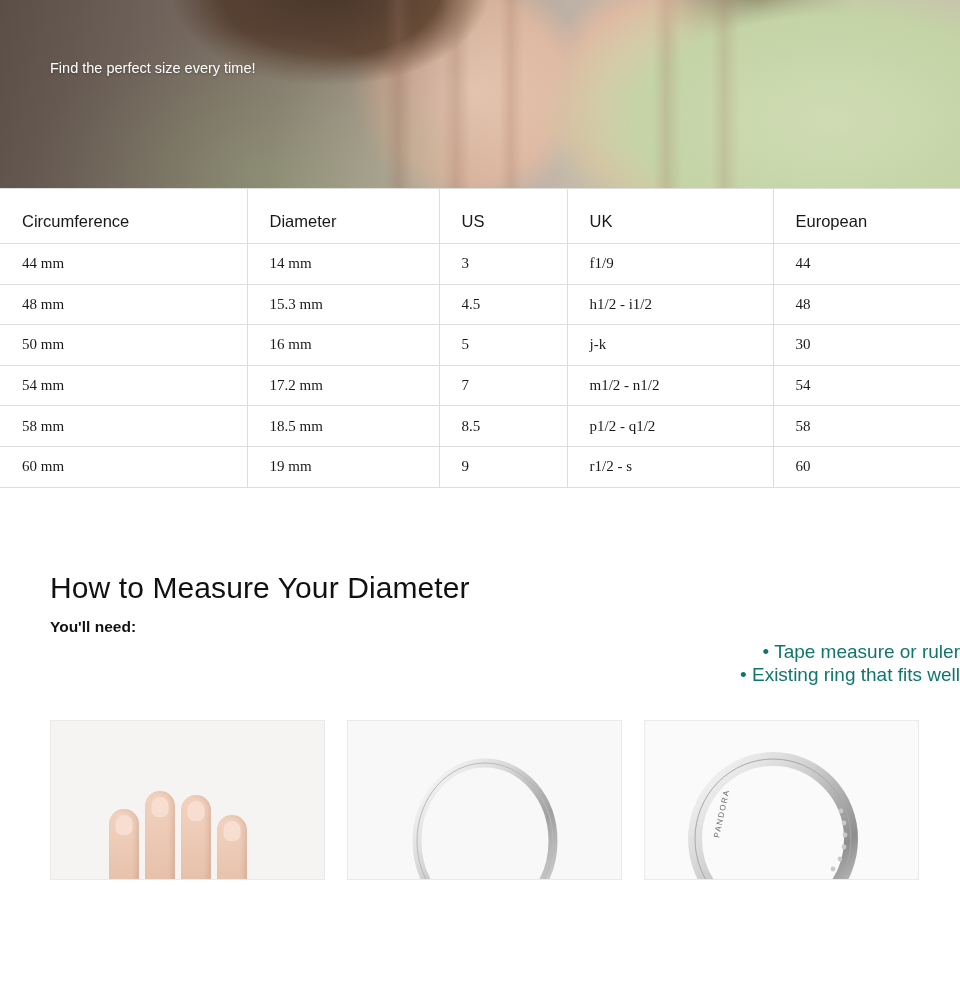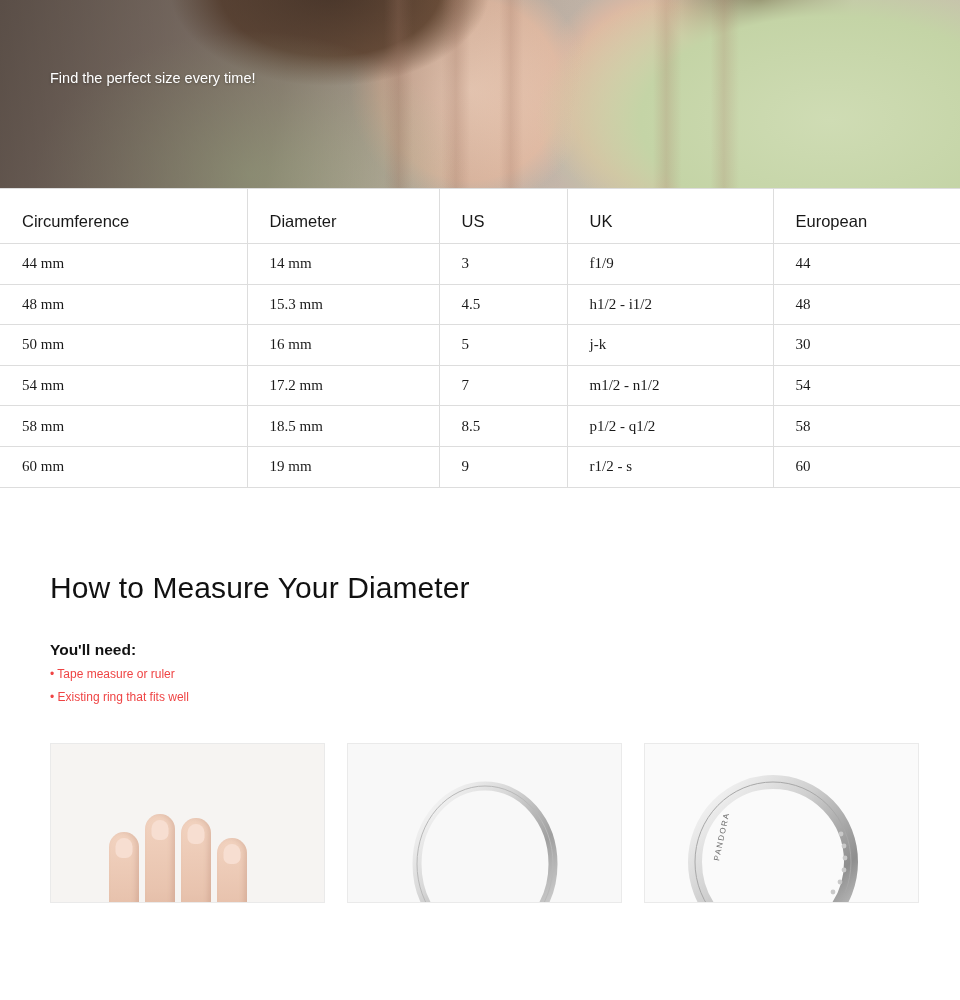--- a/index.html
+++ b/index.html
@@ -61,21 +61,21 @@
   .hero-title {
     font-size: 31px;
     font-weight: 400;
     letter-spacing: .2px;
     line-height: 40px;
     text-shadow: 0 1px 3px rgba(0,0,0,.30);
   }
   .hero-sub {
     font-size: 14.5px;
     font-weight: 400;
-    margin-top: 14px;
+    margin-top: 4px;
     text-shadow: 0 1px 3px rgba(0,0,0,.30);
   }
 
   
   .size-table {
     width: 960px;
     border-collapse: collapse;
     table-layout: fixed;
     font-size: 15px;
   }
@@ -119,31 +119,32 @@
     line-height: 36px;
   }
   .measure-desc {
     margin-top: 11px;
     font-size: 15.5px;
     line-height: 22px;
     color: #1a1a1a;
   }
   .measure-desc b { font-weight: 700; }
   .need-title {
-    margin-top: 35px;
+    margin-top: 12px;
     font-size: 15.5px;
     font-weight: 700;
     color: #111111;
   }
   .need-list {
     margin-top: 4px;
-    font-size: 12px;
+    font-size: 19px;
     line-height: 23.5px;
-    color: #ef4444;
+    color: #0f766e;
     list-style: none;
+    text-align: right;
   }
   .need-list li::before { content: "• "; }
 
   
   .cards {
     margin-top: 33px;
     padding: 0 40px 0 50px;
     display: flex;
     gap: 22px;
   }

